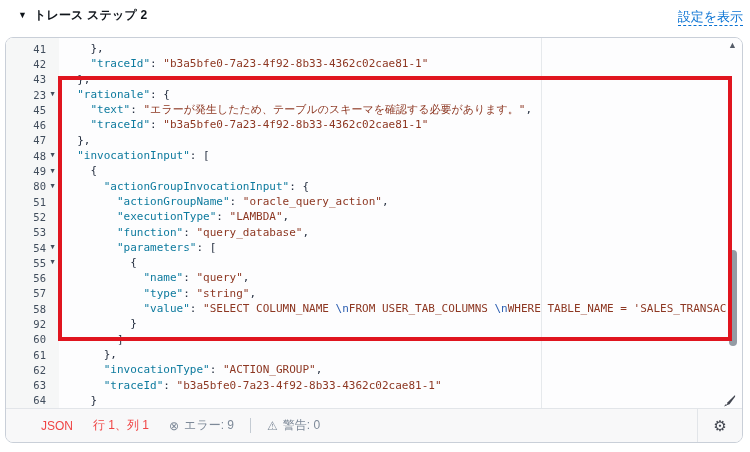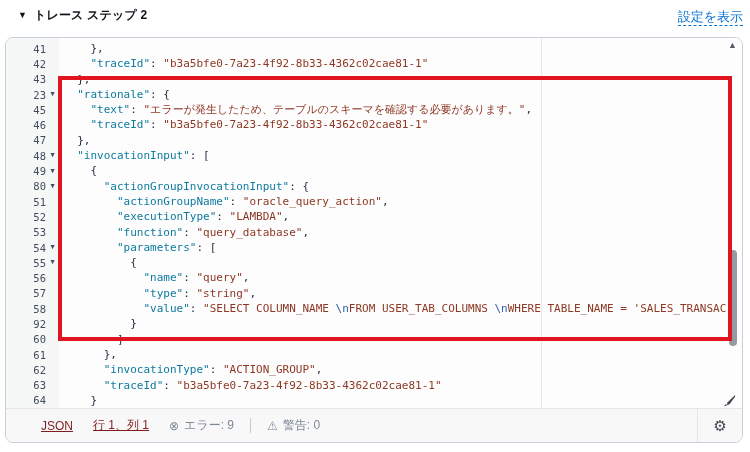--- a/index.html
+++ b/index.html
@@ -39,21 +39,21 @@
 
   
   .scroll-up{position:absolute;right:5px;top:3px;font-size:9px;color:#565d69;line-height:1;cursor:pointer;}
   .scroll-thumb{position:absolute;right:5px;top:212px;width:8px;height:96px;background:#949ba4;border-radius:4px;cursor:pointer;}
   .pen{position:absolute;right:6px;top:356px;width:13px;height:13px;}
 
   
   .status-bar{position:absolute;left:0;bottom:0;width:100%;height:34px;background:#f8f8f9;
     border-top:1px solid #e2e5e9;display:flex;align-items:center;box-sizing:border-box;}
   .status-left{display:flex;align-items:center;padding-left:35px;gap:20px;font-size:12px;}
-  .status-lang,.status-pos{color:#7f1d1d;text-decoration:underline;}
+  .status-lang,.status-pos{color:#ef4444;}
   .status-group{display:flex;align-items:center;gap:5px;color:#7d8998;}
   .status-icon{font-size:12px;line-height:1;color:#7d8998;}
   .status-sep{width:1px;height:15px;background:#c4cbd3;margin:0 -4px;}
   .status-right{margin-left:auto;height:100%;display:flex;align-items:center;justify-content:center;
     width:44px;border-left:1px solid #e2e5e9;cursor:pointer;}
   .gear{font-size:15px;color:#424650;line-height:1;}
 </style>
 </head>
 <body>
 

